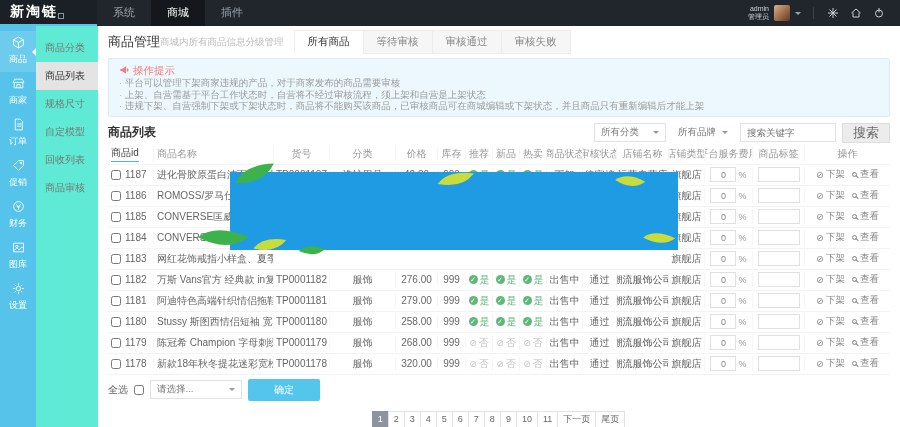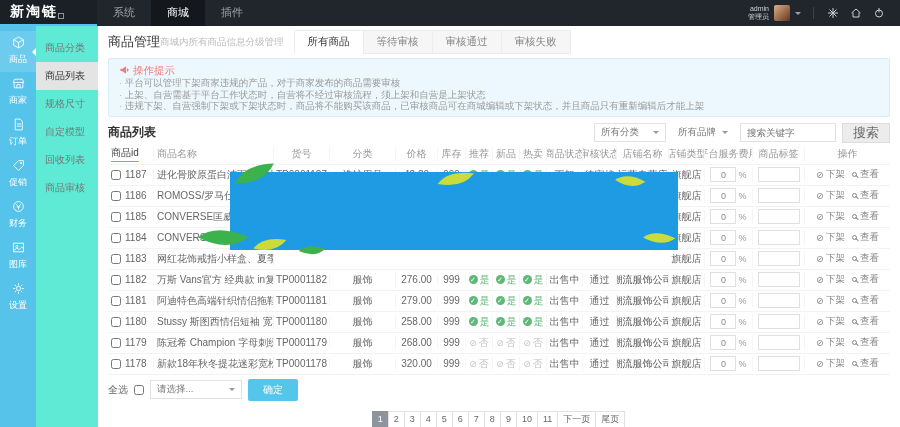--- a/index.html
+++ b/index.html
@@ -75,21 +75,21 @@
   .unit{font-size:9px;color:#999}
   .tagin{width:42px;height:15px;border:1px solid #e0e0e0;font-size:9px;padding:0 3px}
   .op{display:inline-flex;align-items:center;gap:2px;color:#8a8a8a;font-size:9.5px;cursor:pointer;text-decoration:none}
   .oic{font-size:9.5px}
   .lens{width:5px;height:5px;border:1px solid #888;border-radius:50%;position:relative;display:inline-block;margin-right:1px}
   .lens::after{content:'';position:absolute;width:4px;height:1px;background:#888;transform:rotate(45deg);right:-3px;bottom:-1px}
   .store-link{cursor:pointer;color:#555}
   
   .batch{display:flex;align-items:center;gap:6px;height:26px;font-size:10px;color:#666;margin-top:2px}
   .batch .select{width:92px;justify-content:space-between}
-  .confirm-btn{background:#54c6ec;color:#fff;border:none;padding:4px 15px;border-radius:2px;font-size:10px;cursor:pointer}
+  .confirm-btn{background:#54c6ec;color:#fff;border:none;padding:4px 26px;border-radius:2px;font-size:10px;cursor:pointer}
   .pager{display:flex;justify-content:center;margin-top:8px}
   .pg{min-width:17px;height:17px;line-height:15px;text-align:center;border:1px solid #e2e2e2;margin-left:-1px;font-size:9px;color:#666;padding:0 5px;background:#fff;cursor:pointer}
   .pg.active{background:#8d949d;color:#fff;border-color:#8d949d}
   
   .overlay{position:absolute;left:230px;top:172px;width:448px;height:78px;z-index:5}
   .leaf{position:absolute;z-index:6;pointer-events:none}
 </style>
 </head>
 <body>
 

